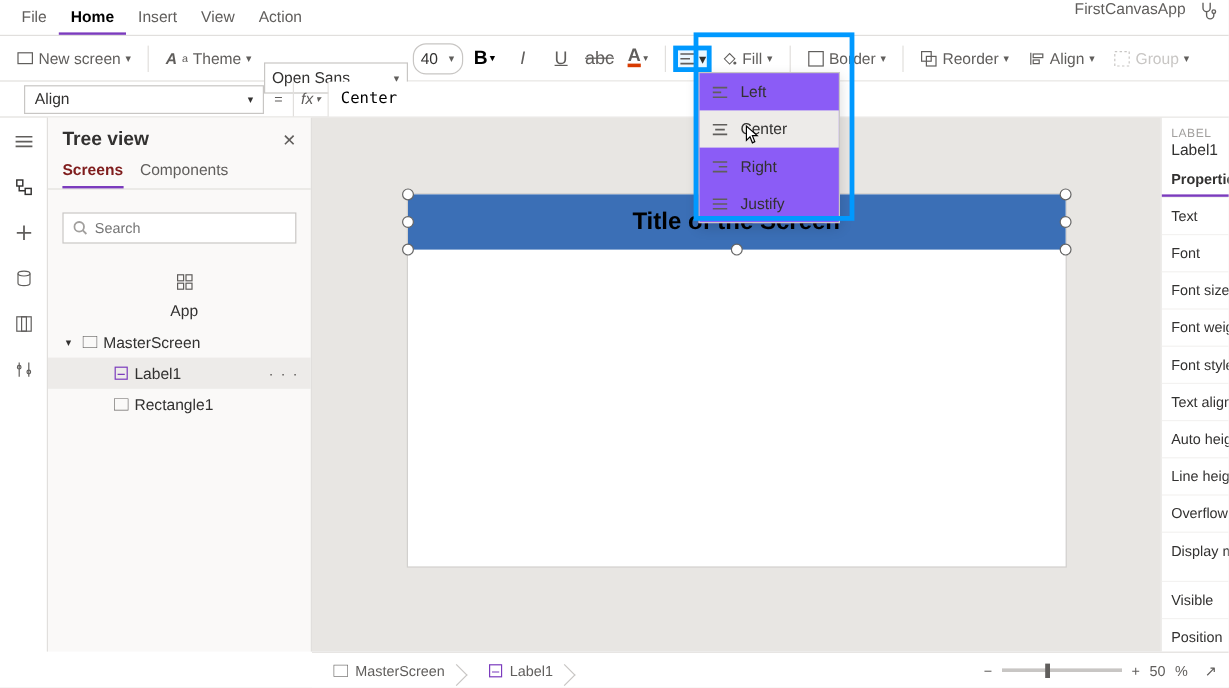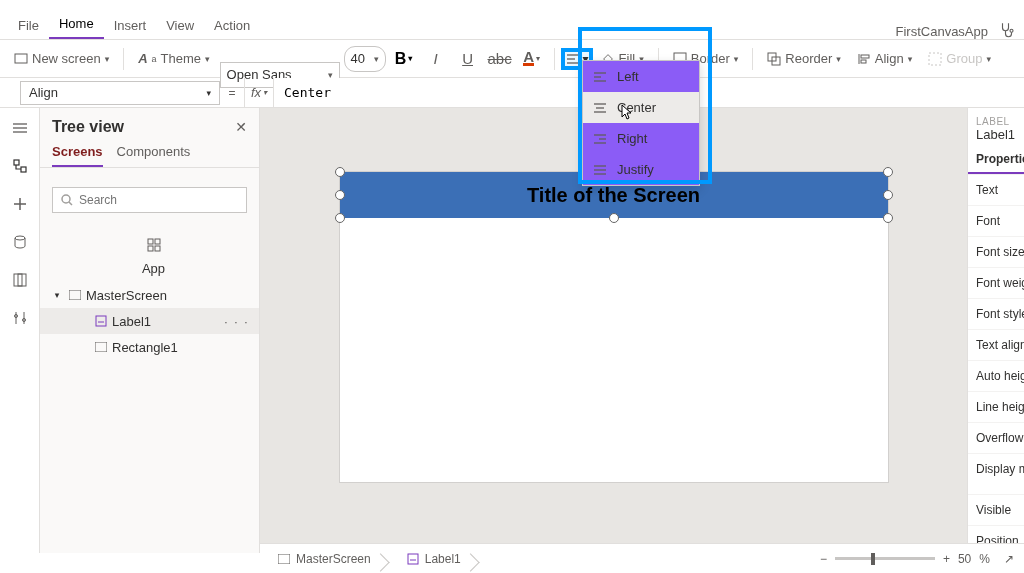--- a/index.html
+++ b/index.html
@@ -1,21 +1,21 @@
 <!DOCTYPE html>
 <html><head>
 <meta charset="utf-8">
 <style>
 * { box-sizing: border-box; margin: 0; padding: 0; font-family: "Segoe UI", Arial, sans-serif; }
 body { width: 1024px; height: 573px; background: #fff; overflow: hidden; font-size: 12px; color: #323130; position: relative; }
 
 
-.menu-bar { height: 40px; display: flex; align-items: flex-end; border-bottom: 1px solid #e1dfdd; padding: 0 8px; }
+.menu-bar { height: 30px; display: flex; align-items: flex-start; border-bottom: 1px solid #e1dfdd; padding: 0 8px; }
 .menu-bar .tab { padding: 6px 10px; font-size: 13px; color: #605e5c; cursor: pointer; }
-.menu-bar .tab.active { font-weight: 400; color: #000; border-bottom: 2px solid #7b3bbd; }
+.menu-bar .tab.active { font-weight: 700; color: #000; border-bottom: 2px solid #7b3bbd; }
 .menu-bar .spacer { flex: 1; }
 .menu-bar .app-name { color: #605e5c; font-size: 13px; padding-right: 10px; }
 .menu-bar .steth { width: 18px; height: 18px; }
 
 
 .ribbon { height: 38px; display: flex; align-items: center; border-bottom: 1px solid #e1dfdd; padding: 0 8px; gap: 4px; }
 .ribbon .sep { width: 1px; height: 22px; background: #e1dfdd; margin: 0 4px; }
 .ribbon .btn { display: flex; align-items: center; gap: 4px; padding: 4px 6px; color: #605e5c; font-size: 13px; }
 .ribbon .btn .chev { font-size: 9px; color: #605e5c; }
 .ribbon select, .ribbon .combo { height: 26px; border: 1px solid #c8c6c4; background: #fff; font-size: 13px; padding: 0 6px; color: #323130; }

